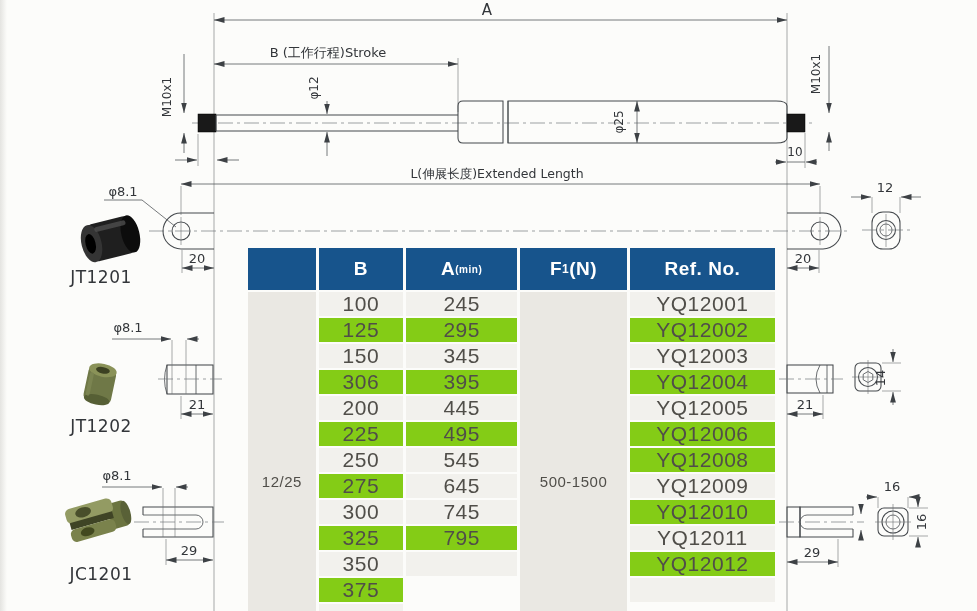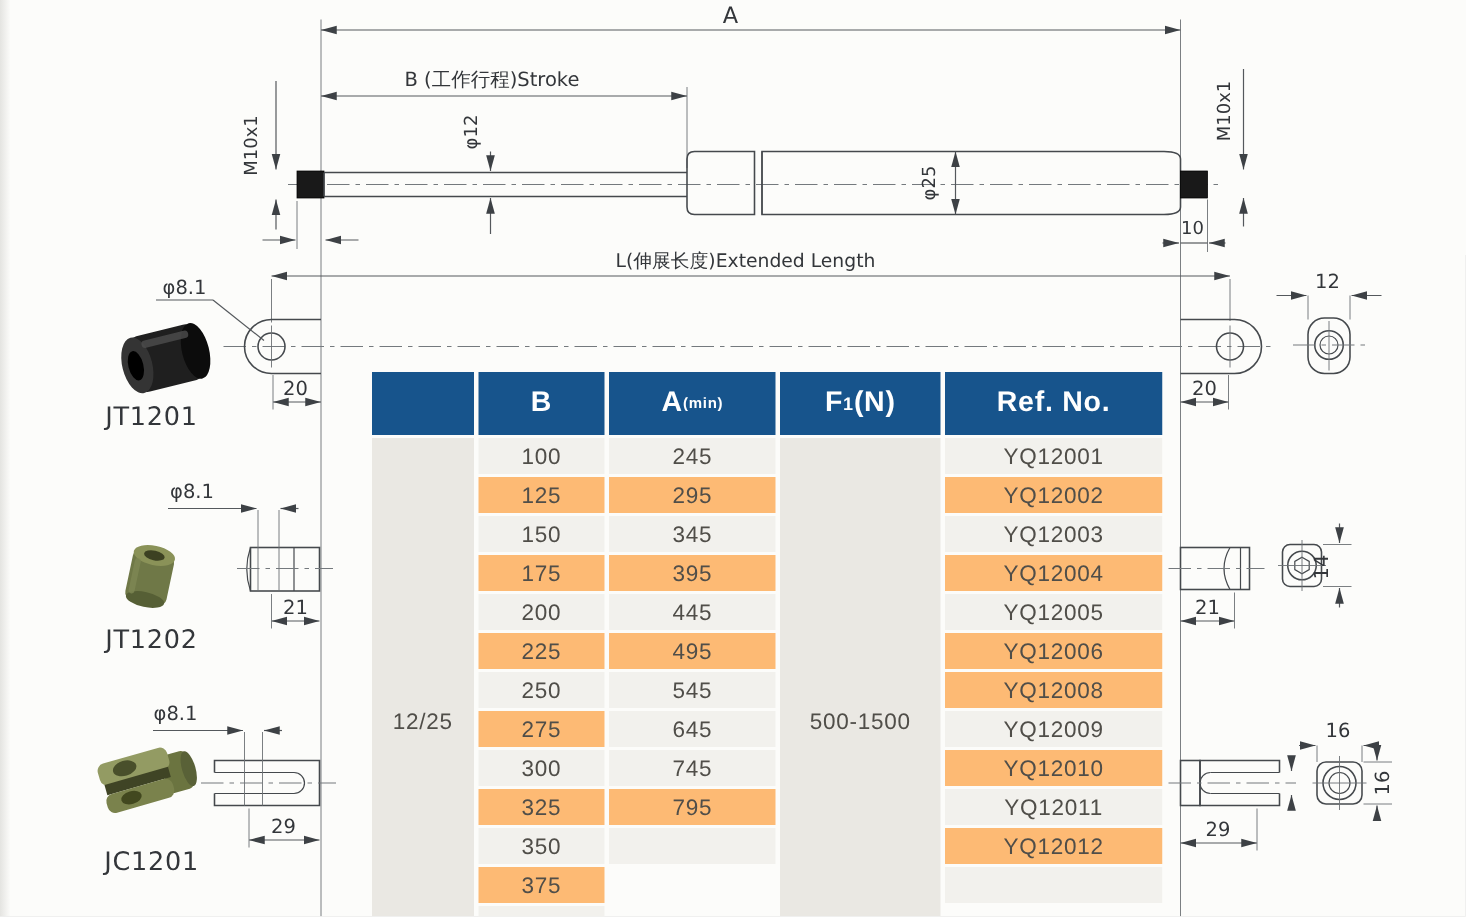--- a/index.html
+++ b/index.html
@@ -18,22 +18,22 @@
   .t15{font-size:15px;} .t13{font-size:13px;} .t12{font-size:12px;} .t17{font-size:17px;letter-spacing:.5px;}
   .t125{font-size:12.5px;}
 
   
   .spec{position:absolute;left:231px;top:248px;width:544px;height:363px;display:flex;gap:3px;overflow:hidden;}
   .col{display:flex;flex-direction:column;gap:2px;}
   .c0{width:70px;padding-left:17px;} .cb{width:87px;} .ca{width:115px;} .cf{width:110px;} .cr{width:150px;}
   .hcell{height:42px;flex:0 0 42px;background:#17548c;color:#fff;display:flex;align-items:center;justify-content:center;
          font-family:"Liberation Sans",sans-serif;font-weight:bold;font-size:19px;letter-spacing:.5px;}
   .cell{height:24px;flex:0 0 24px;display:flex;align-items:center;justify-content:center;
-        font-size:15px;color:#504e49;letter-spacing:.5px;font-family:"Liberation Sans",sans-serif;}
-  .lt{background:#f2f1ed;} .dk{background:#fdba74;}
+        font-size:21px;color:#504e49;letter-spacing:.5px;font-family:"Liberation Sans",sans-serif;}
+  .lt{background:#f2f1ed;} .dk{background:#84cc16;}
   .merged{flex:1 1 auto;background:#eae8e3;display:flex;align-items:center;justify-content:center;
           font-size:15px;color:#504e49;letter-spacing:.5px;font-family:"Liberation Sans",sans-serif;}
   .merged span{transform:translateY(30px);}
   .stub{flex:0 0 24px;background:#f2f1ed;}
   sub.f1{font-size:12px;vertical-align:-4px;}
   .amin{font-size:10px;font-weight:bold;}
 </style>
 </head>
 <body>
 
@@ -272,21 +272,21 @@
       <div class="hcell"></div>
       <div class="merged">
           <span>12/25</span>
         </div>
     </div>
     <div class="col cb">
       <div class="hcell">B</div>
       <div class="cell lt">100</div>
       <div class="cell dk">125</div>
       <div class="cell lt">150</div>
-      <div class="cell dk">175</div>
+      <div class="cell dk">306</div>
       <div class="cell lt">200</div>
       <div class="cell dk">225</div>
       <div class="cell lt">250</div>
       <div class="cell dk">275</div>
       <div class="cell lt">300</div>
       <div class="cell dk">325</div>
       <div class="cell lt">350</div>
       <div class="cell dk">375</div>
       <div class="stub"></div>
     </div>

